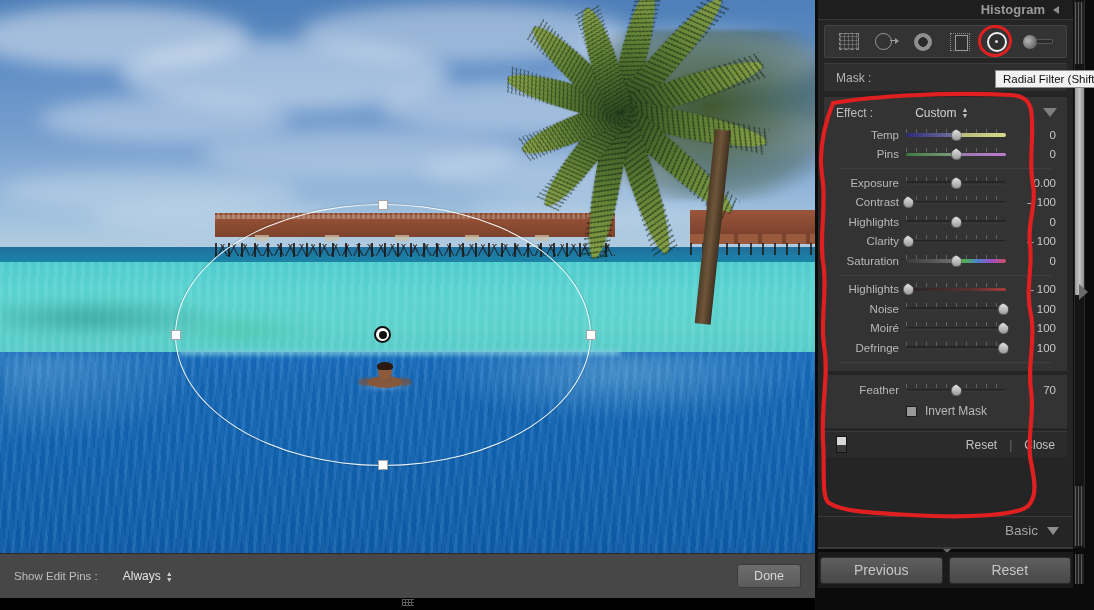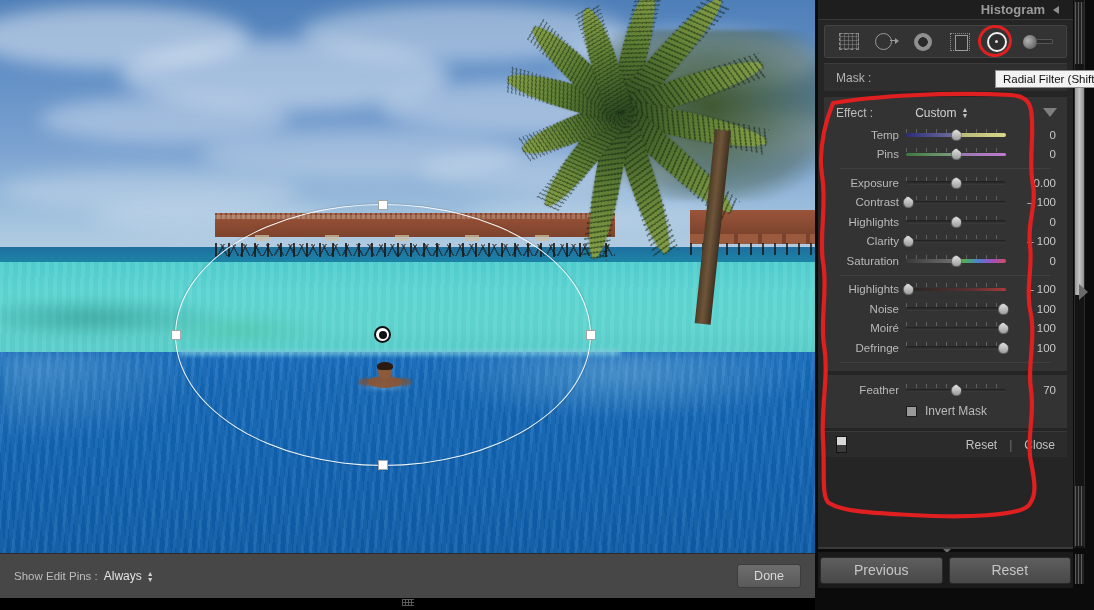--- a/index.html
+++ b/index.html
@@ -229,21 +229,21 @@
   .h-right  { left:586px; top:330px; }
 
   
   .toolbar {
     position:absolute; left:0; top:553px; width:815px; height:45px;
     background:#474747;
     border-top:1px solid #2b2b2b;
     display:flex; align-items:center; padding:0 14px;
   }
   .tb-label { color:#bdbdbd; font-size:11.5px; }
-  .tb-value { color:#e3e3e3; font-size:12px; margin-left:6px; }
+  .tb-value { color:#e3e3e3; font-size:12px; margin-left:25px; }
   .spinner-arrows {
     display:inline-flex; flex-direction:column; margin-left:5px;
     transform:translateY(1px);
   }
   .spinner-arrows i { font-style:normal; font-size:7px; line-height:6px; color:#cfcfcf; }
   .done-btn {
     margin-left:auto;
     background:linear-gradient(#6d6d6d,#5a5a5a);
     border:1px solid #3b3b3b;
     border-radius:3px;
@@ -792,20 +792,24 @@
       </div>
 
       <div class="action-row">
         <span class="switch"></span>
         <span class="act-link">Reset</span>
         <span class="act-sep">|</span>
         <span class="act-link2">Close</span>
       </div>
     </div>
 
+    <div class="basic-row">
+      <span class="basic-label">Basic</span>
+      <span class="tri-down"></span>
+    </div>
     <div class="bottom-sep"></div>
     <div class="tiny-tri"></div>
 
     <div class="bottom-btns">
       <div class="pv-btn">Previous</div>
       <div class="pv-btn">Reset</div>
     </div>
 
     <div class="scroll-track"></div>
     <div class="scroll-grip-top"></div>

